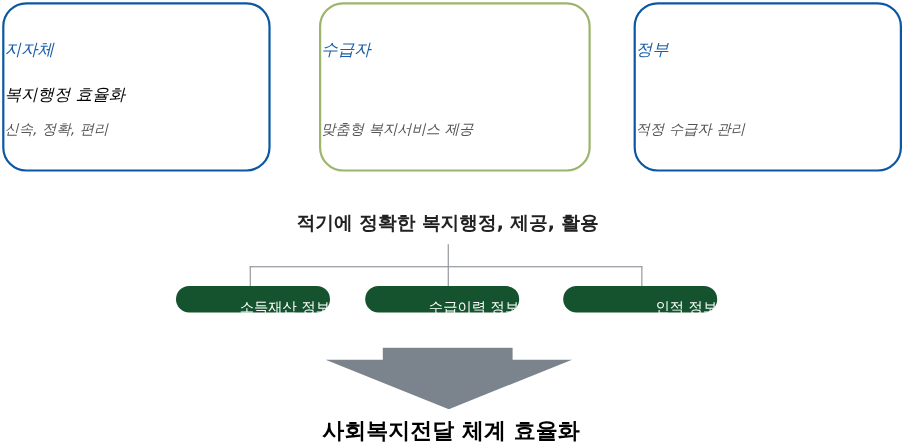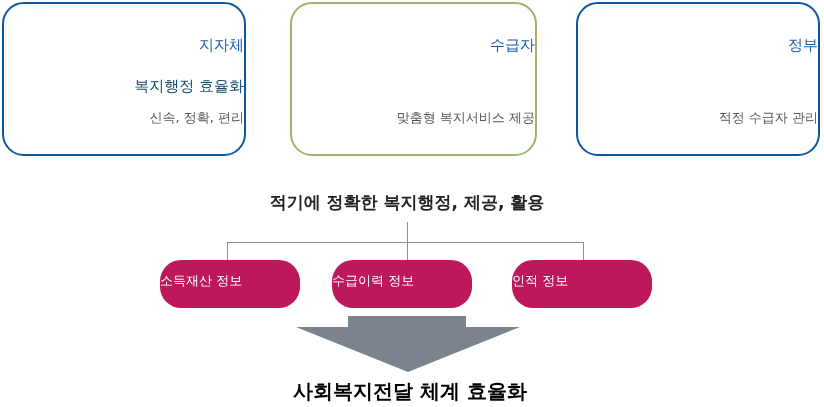--- a/index.html
+++ b/index.html
@@ -1,28 +1,28 @@
 <!DOCTYPE html>
 <html><head>
 <meta charset="utf-8">
 <style>
   html, body { margin: 0; padding: 0; background: #ffffff; }
   body { width: 824px; height: 407px; position: relative; overflow: hidden;
          font-family: "DejaVu Sans", "Liberation Sans", sans-serif; }
   .card { position: absolute; top: 2px; width: 244px; height: 154px; box-sizing: border-box;
-          border: 2px solid #0b57a4; border-radius: 22px; background: #fff; text-align: right; }
+          border: 2px solid #0b57a4; border-radius: 22px; background: #fff; text-align: left; font-style: italic; }
   .card.green { border-color: #9bb56c; }
   .card .title { position: absolute; left: 0; right: 0; top: 32px; font-size: 15px; color: #1a5ea8; }
-  .card .main  { position: absolute; left: 0; right: 0; top: 73px; font-size: 15px; color: #0c4a6e; }
-  .card .sub   { position: absolute; left: 0; right: 0; top: 105px; font-size: 13px; color: #555; margin-left: 10px; }
+  .card .main  { position: absolute; left: 0; right: 0; top: 73px; font-size: 15px; color: #000000; }
+  .card .sub   { position: absolute; left: 0; right: 0; top: 105px; font-size: 13px; color: #555; }
   .headline { position: absolute; left: 0; width: 814px; top: 191px; text-align: center;
               font-size: 17px; font-weight: bold; color: #222; }
   .line { position: absolute; background: #8a8f94; }
-  .pill { position: absolute; top: 260px; width: 140px; height: 48px; border-radius: 21px;
-          background: #be185d; color: #fff; font-size: 13px; line-height: 42px; text-align: left; }
+  .pill { position: absolute; top: 260px; width: 140px; height: 24px; border-radius: 21px;
+          background: #14532d; color: #fff; font-size: 13px; line-height: 42px; text-align: right; }
   .arrow { position: absolute; left: 296px; top: 316px; width: 224px; height: 56px; }
   .result { position: absolute; left: 0; width: 820px; top: 378px; text-align: center;
             font-size: 20px; font-weight: bold; color: #000000; }
 </style>
 </head>
 <body>
 
 <div class="card" style="left:2px;">
   <div class="title">지자체</div>
   <div class="main">복지행정 효율화</div>

